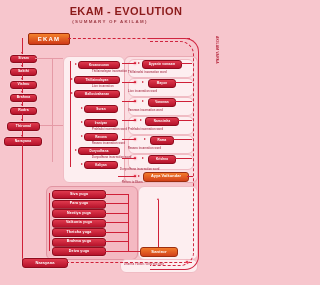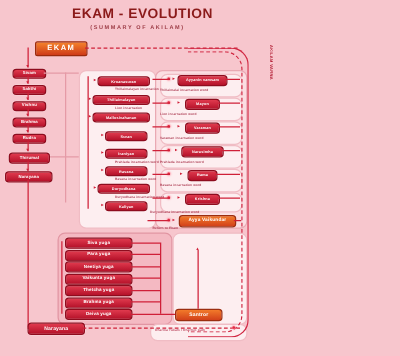--- a/index.html
+++ b/index.html
@@ -9,21 +9,21 @@
     background:#f7c6cd;
     font-family:"Liberation Sans", sans-serif;
     position:relative;
   }
   #root{
     position:absolute;inset:0;
     background:#f7c6cd;
   }
   
   .title{
-    position:absolute;left:4px;top:5px;width:220px;text-align:center;
+    position:absolute;left:16px;top:5px;width:220px;text-align:center;
     font-size:11px;font-weight:bold;color:#8b1a1a;letter-spacing:.4px;
   }
   .subtitle{
     position:absolute;left:0;top:19px;width:220px;text-align:center;
     font-size:4.4px;font-weight:bold;color:#9c3b45;letter-spacing:1.3px;
   }
   
   .node{
     position:absolute;
     background:linear-gradient(#e03a4e,#b5122a);

